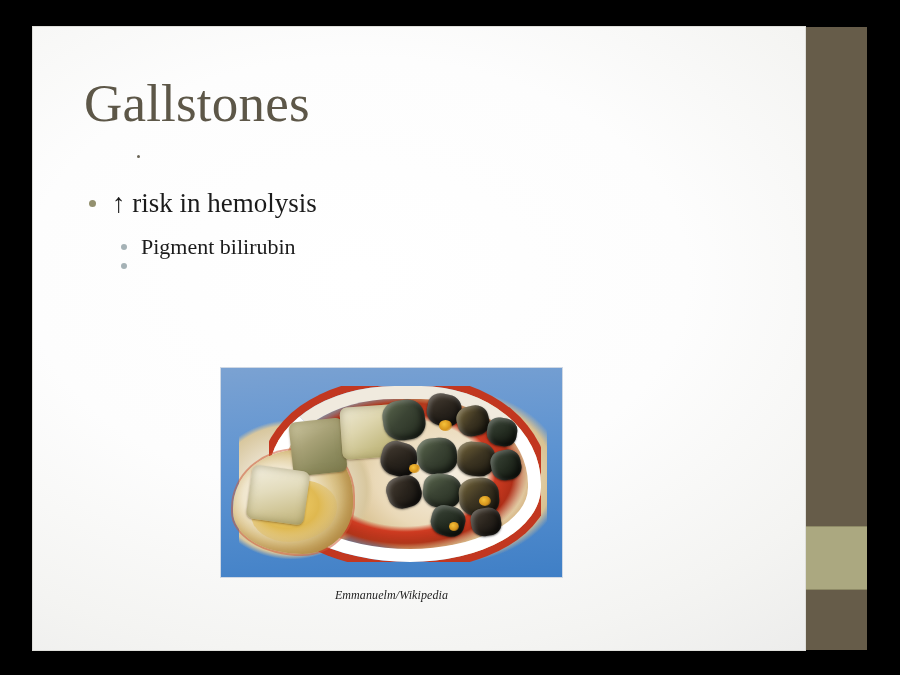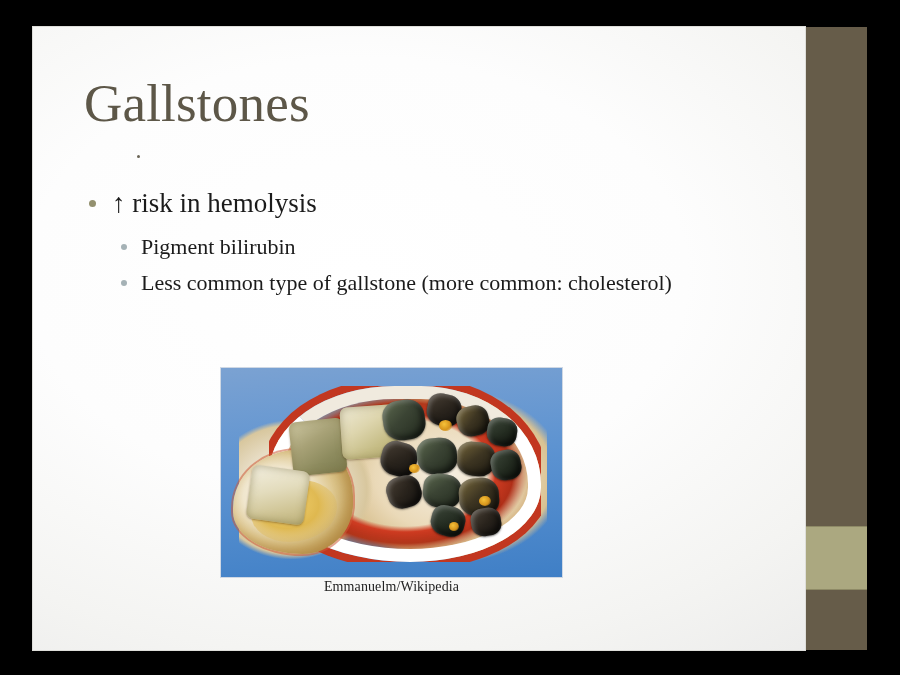--- a/index.html
+++ b/index.html
@@ -201,24 +201,25 @@
   .sd-c { background:linear-gradient(140deg,#7a6a3c 0%,#3d3522 48%,#1b1810 100%); }
   .sd-d { background:linear-gradient(140deg,#3f4a3c 0%,#232b20 55%,#0f130d 100%); }
 
   .amber {
     position:absolute;
     border-radius:50%;
     background:radial-gradient(circle at 40% 38%, #f6c23a 0%, #d6941c 55%, rgba(180,120,20,0) 100%);
   }
 
   .caption {
-    margin-top:1px;
-    font-size:14px;
+    margin-top:10px;
+    font-size:12px;
     color:#222;
     letter-spacing:0.1px;
+    font-style:italic;
   }
 </style>
 </head>
 <body>
 
 <div id="stage">
 
   <div class="sidebar-band"></div>
   <div class="sidebar-accent"></div>
 
@@ -236,21 +237,20 @@
         </div>
 
 
         <div class="bullet-row bullet-l2">
           <span class="dot"></span>
           <span class="txt">Pigment bilirubin</span>
         </div>
 
         <div class="bullet-row bullet-l2">
           <span class="dot"></span>
-          <span class="txt">Less common type of gallstone (more common: cholesterol)</span>
         </div>
 
       </div>
 
       <div class="photo-wrap">
         <div class="photo" title="gross pathology photograph of an opened gallbladder containing pigment gallstones on a blue background">
           <div class="spec">
             <div class="gb-body"></div>
             <div class="gb-red"></div>
             <div class="gb-rim"></div>

